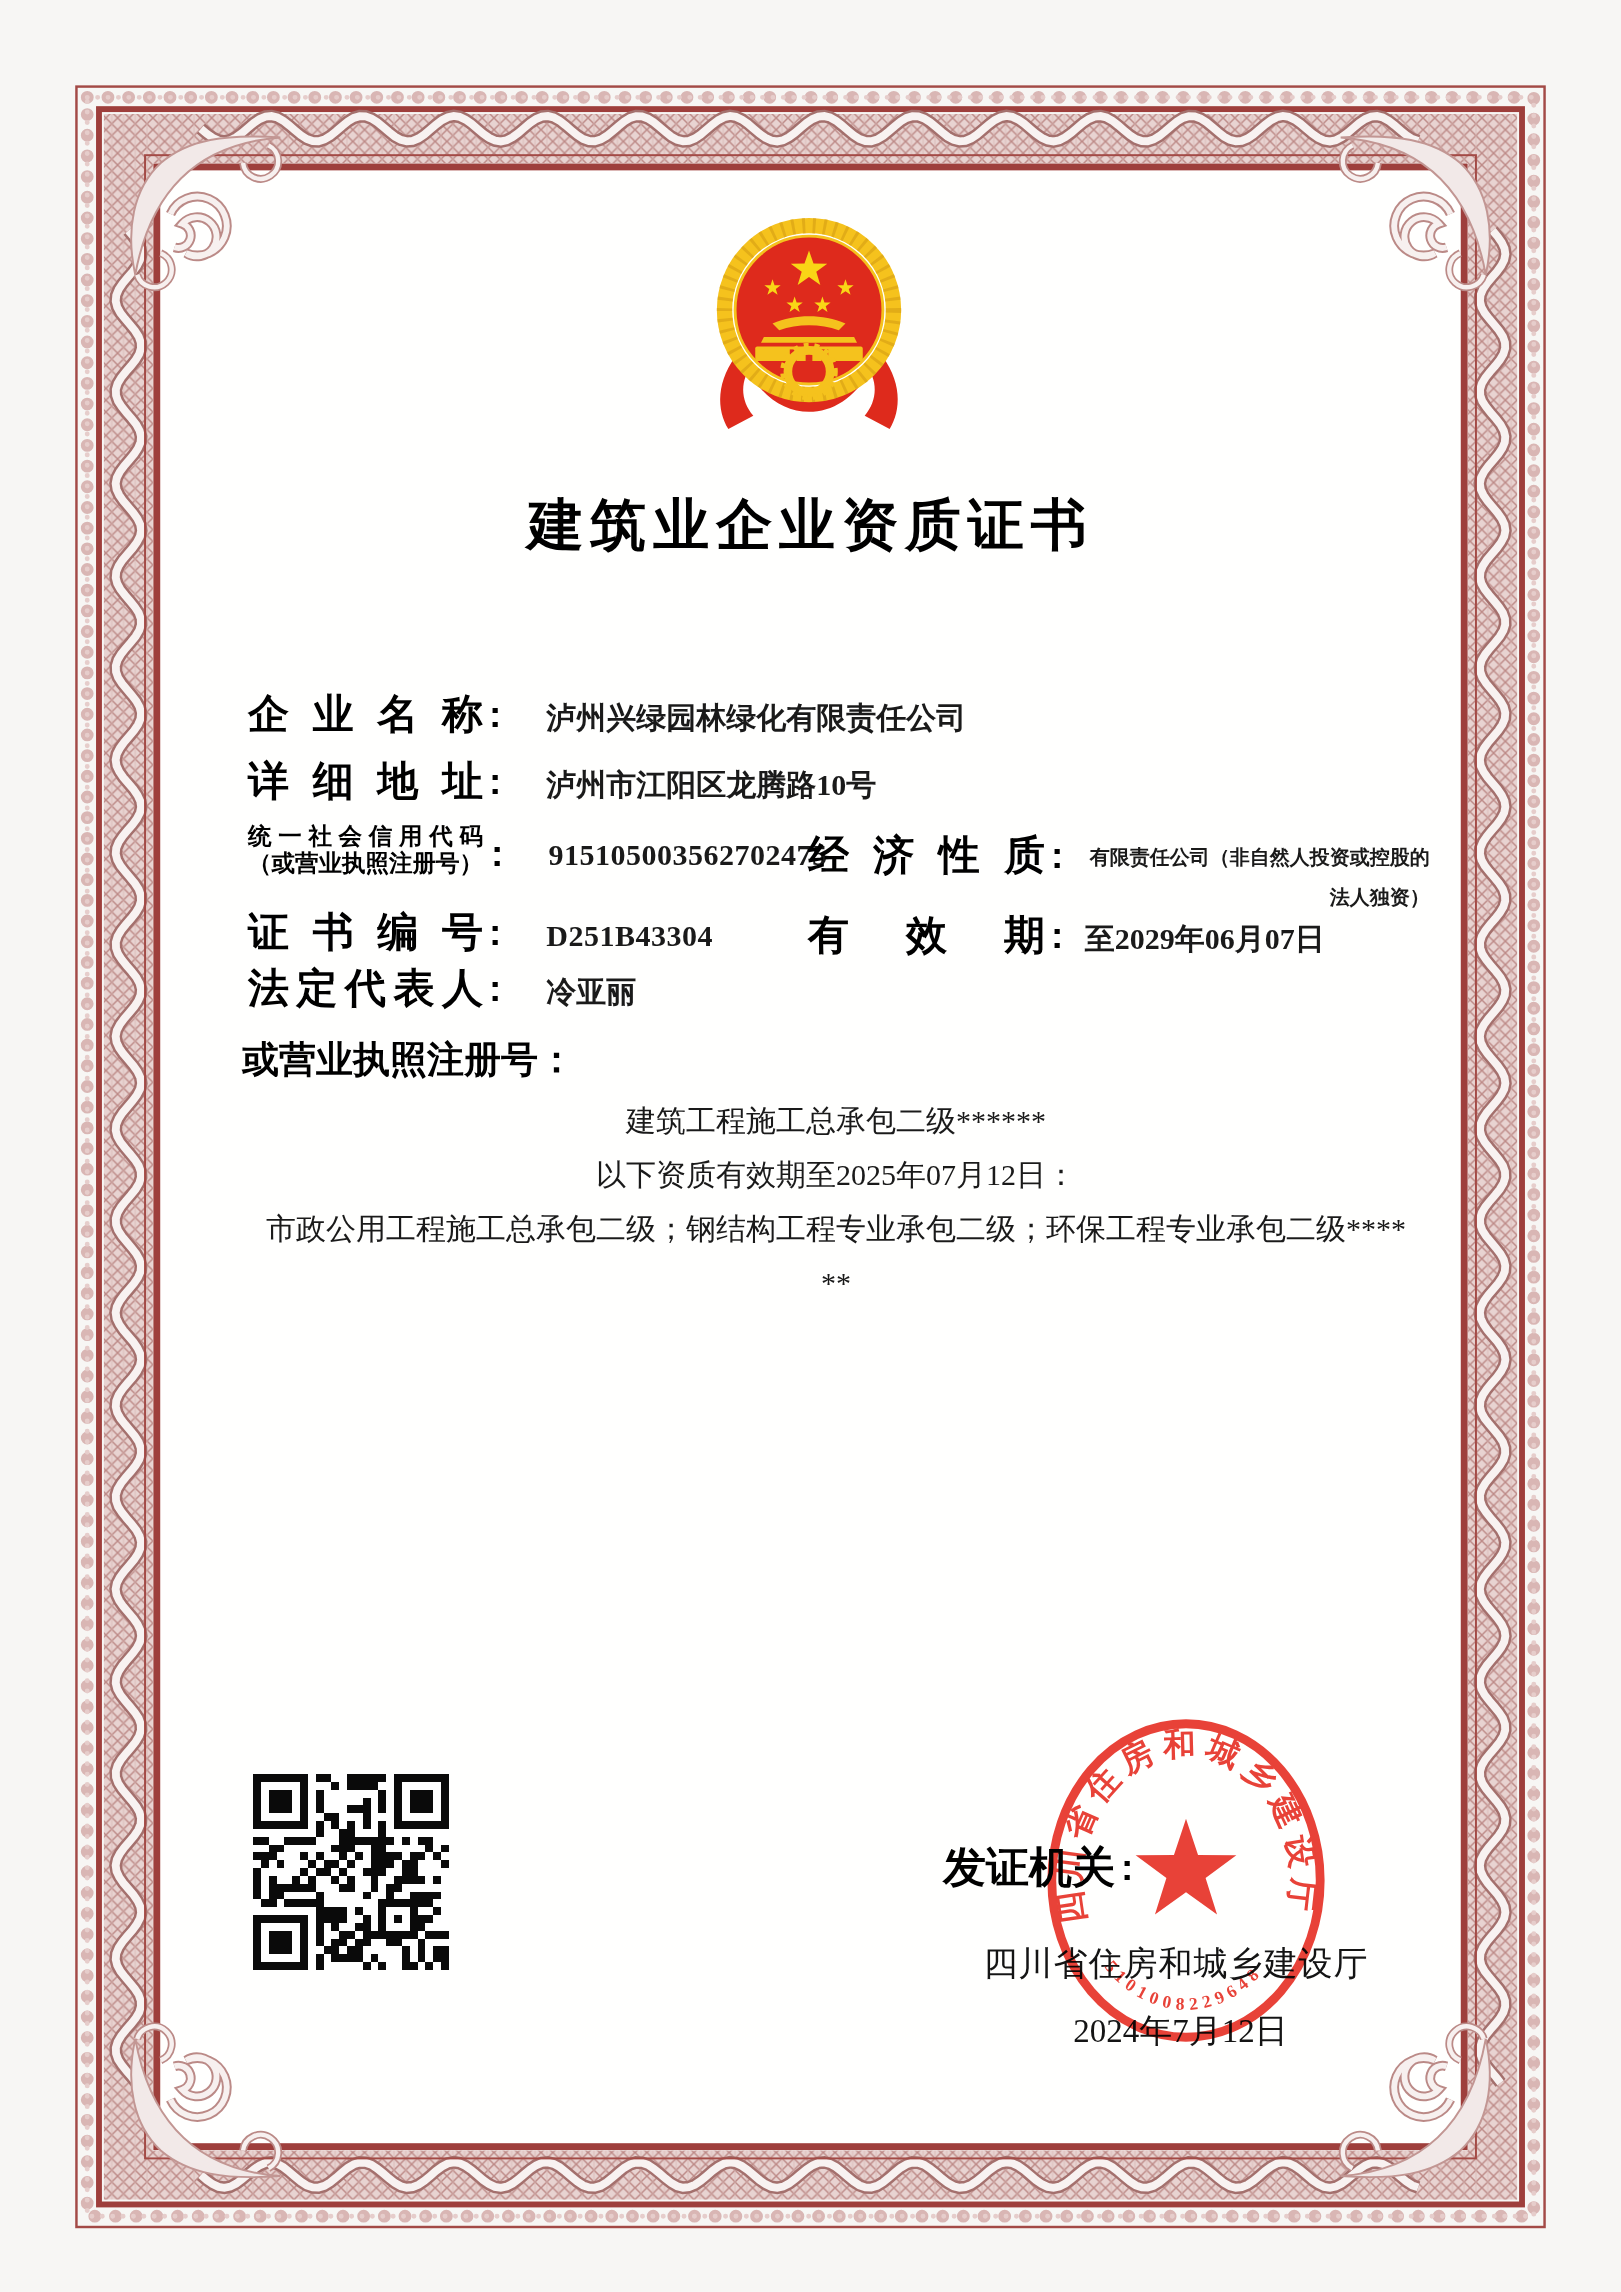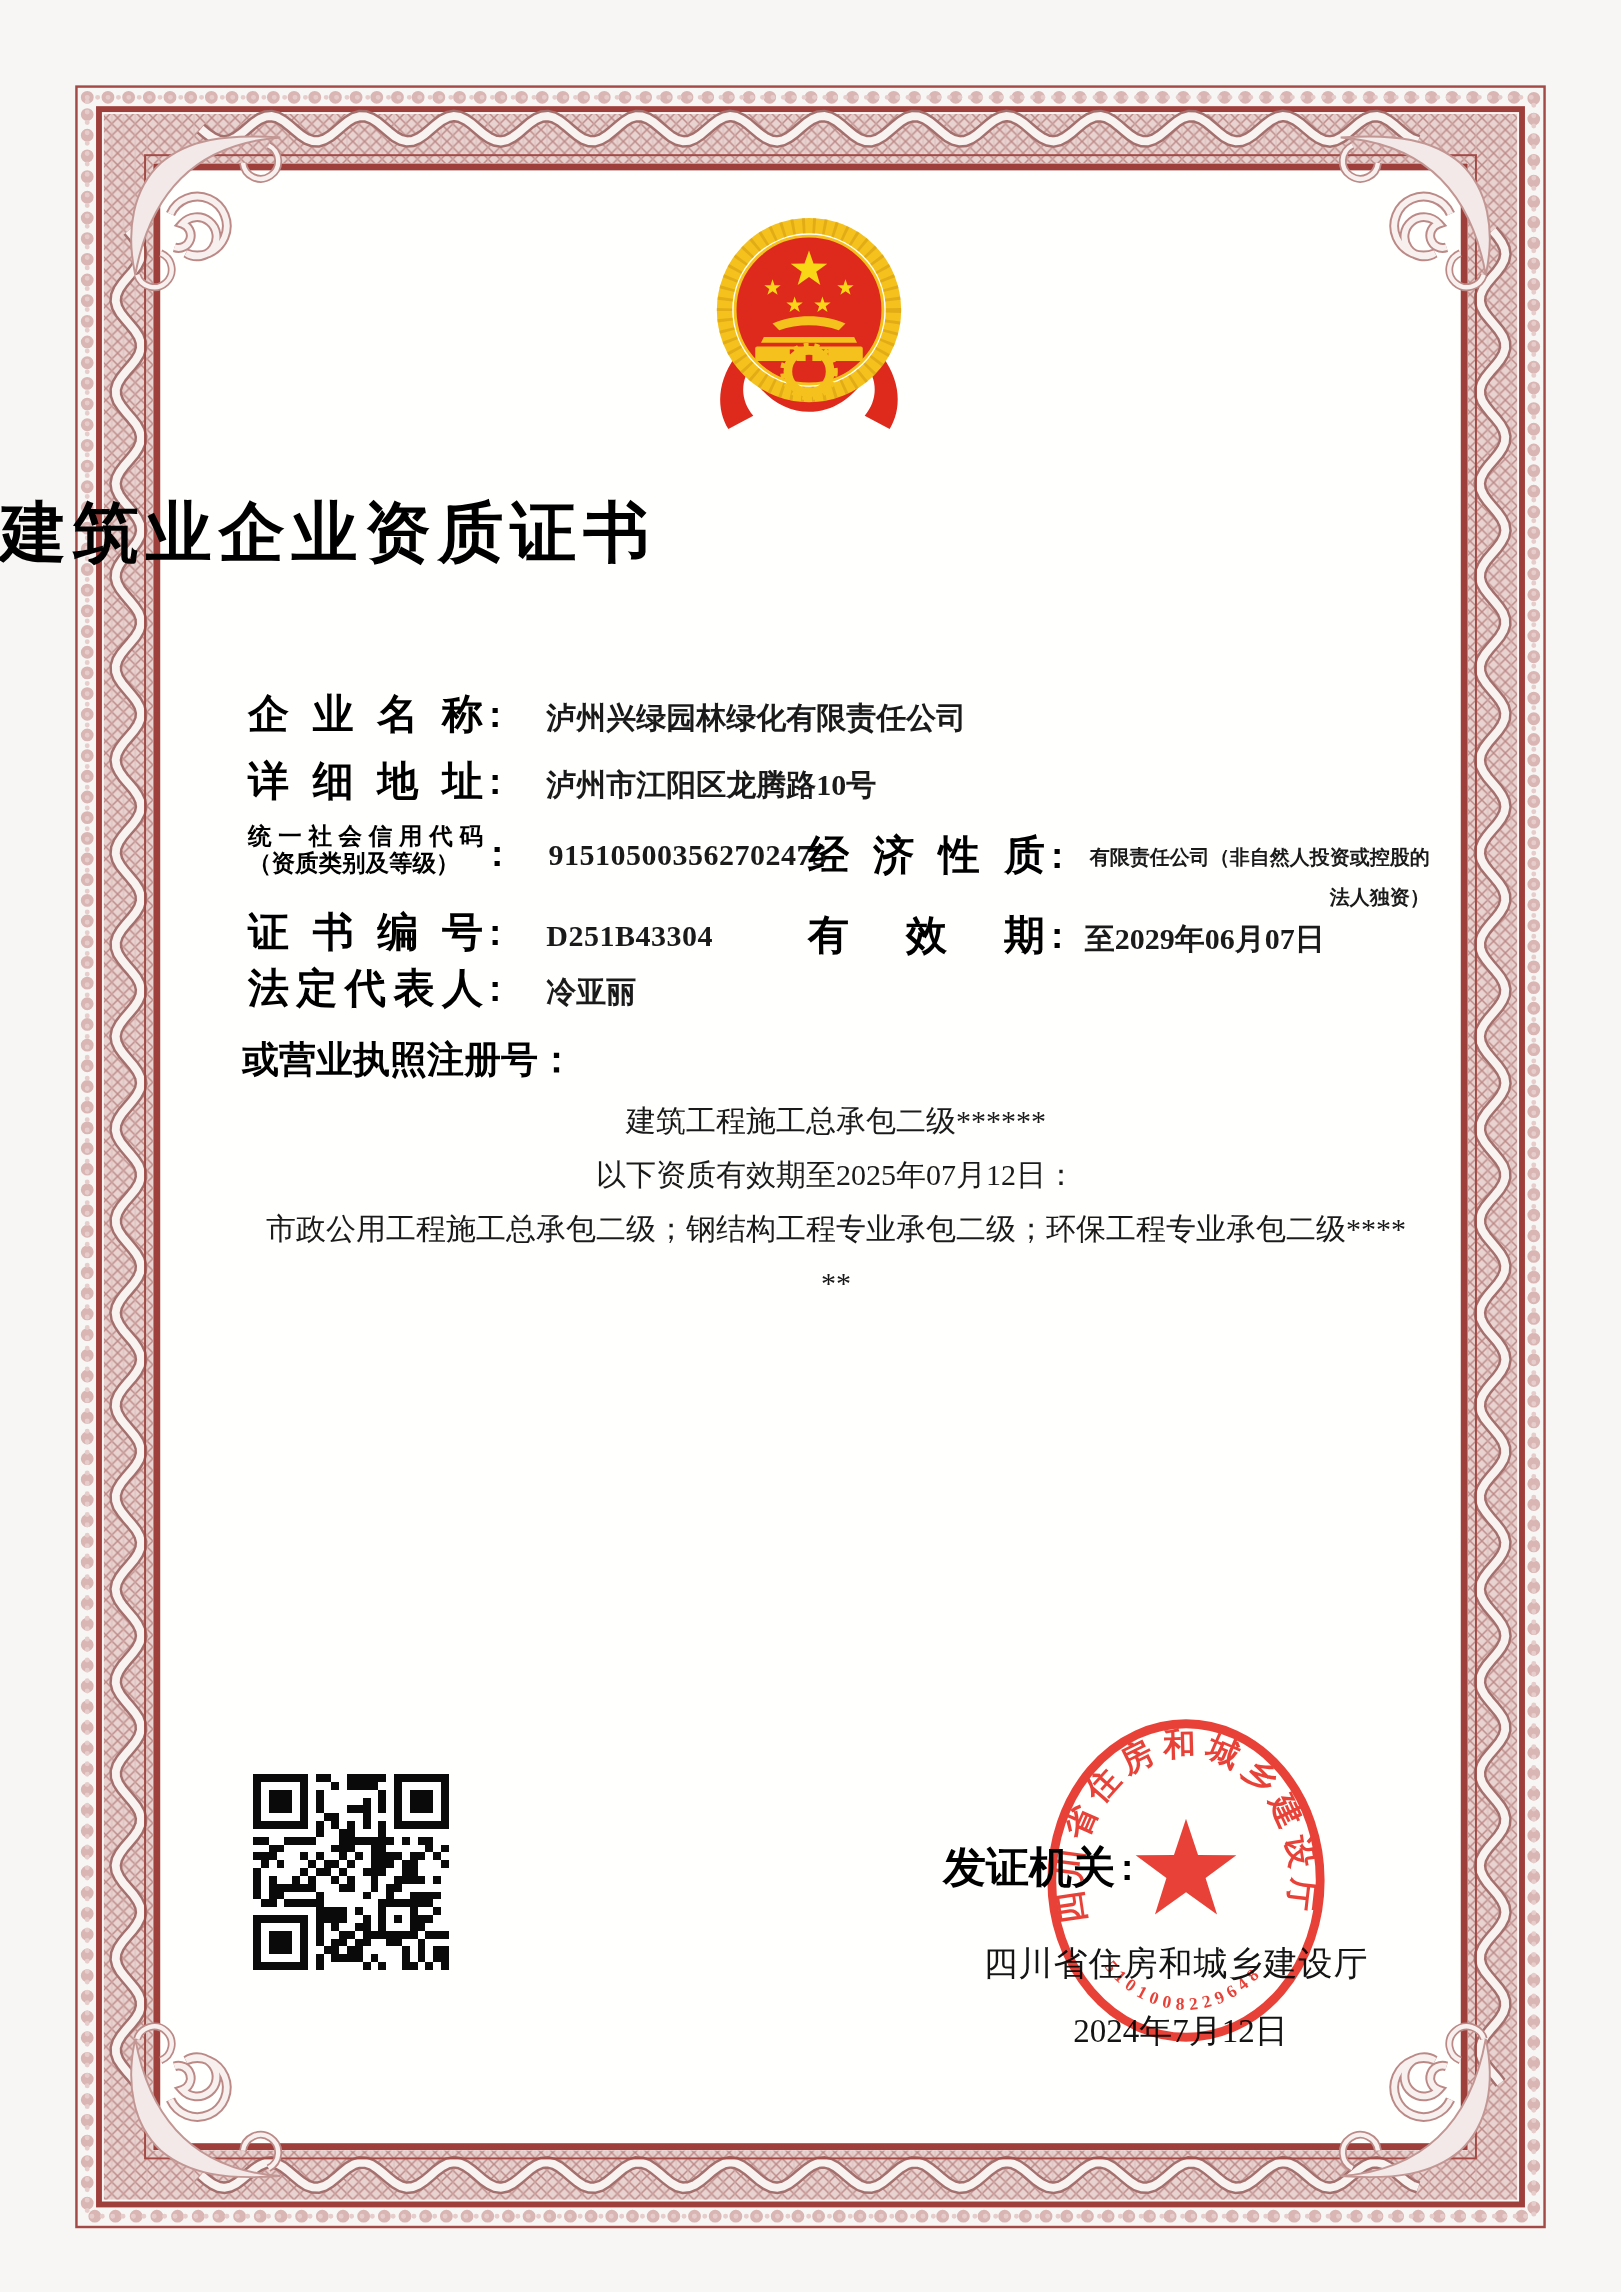--- a/index.html
+++ b/index.html
@@ -5,22 +5,22 @@
   html,body{margin:0;padding:0;background:#e9e8e6;}
   .page{
     position:relative;width:1621px;height:2293px;margin:0 auto;
     background:#f7f6f4;overflow:hidden;
     font-family:"Liberation Sans","DejaVu Sans",sans-serif;color:#111;
   }
   .inner-bg{position:absolute;left:160px;top:170px;width:1302px;height:1974px;background:#fffffe;}
   svg.frame{position:absolute;left:0;top:0;}
   .emblem{position:absolute;left:713px;top:212px;width:192px;height:223px;}
   .title{
-    position:absolute;left:0;right:0;top:488px;margin:0;
-    font-size:66px;font-weight:900;letter-spacing:6.9px;color:#000;
+    position:absolute;left:0;right:0;top:488px;margin:0;text-align:center;
+    font-size:56px;font-weight:900;letter-spacing:6.9px;color:#000;
     font-family:"Liberation Sans","DejaVu Sans",sans-serif;
   }
   .row{position:absolute;left:248px;display:flex;align-items:flex-start;}
   .lbl{font-weight:900;font-size:41px;line-height:45px;color:#000;}
   .jlbl{width:235px;}
   .spread{display:flex;justify-content:space-between;}
   .spread s{text-decoration:none;}
   .colon{font-weight:900;font-size:37px;line-height:45px;margin-left:5.9px;color:#000;}
   .val{
     font-family:"Liberation Serif","DejaVu Serif",serif;font-size:30px;line-height:39px;
@@ -182,21 +182,21 @@
       <span class="spread">
           <s>统</s>
           <s>一</s>
           <s>社</s>
           <s>会</s>
           <s>信</s>
           <s>用</s>
           <s>代</s>
           <s>码</s>
         </span>
-      <span>（资质类别及等级）</span>
+      <span>（或营业执照注册号）</span>
     </span>
       <span class="colon">:</span>
     <span class="val num">915105003562702475</span>
   </div>
 
   <div class="row-right rr1">
     <span class="lbl jlbl spread">
         <s>经</s>
         <s>济</s>
         <s>性</s>

